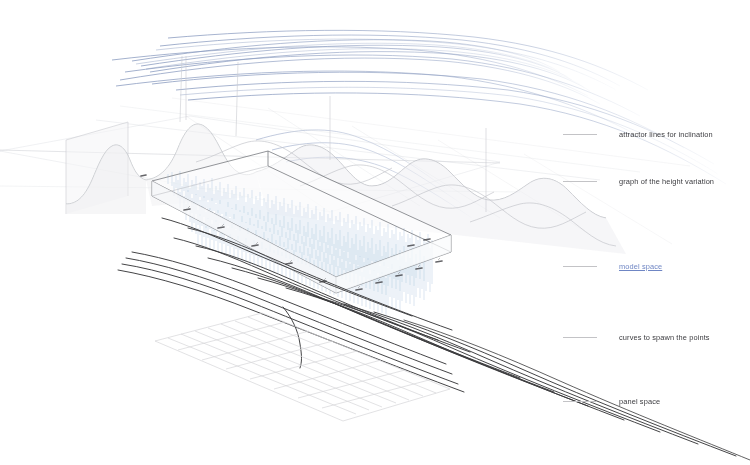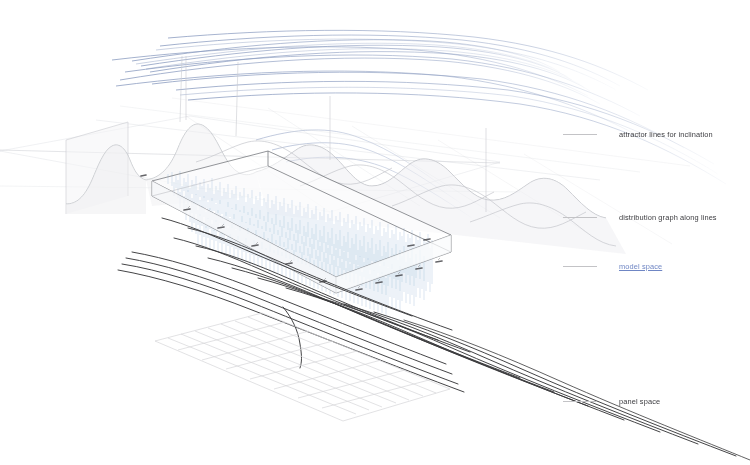--- a/index.html
+++ b/index.html
@@ -239,31 +239,35 @@
     </g>
   </svg>
 
   <div class="legend-panel">
 
     <div class="legend-row" style="top:127px">
       <span class="legend-dash"></span>
       <span class="legend-label">attractor lines for inclination</span>
     </div>
 
-
-    <div class="legend-row" style="top:210px">
-      <span class="legend-dash"></span>
-      <span class="legend-label">distribution graph along lines</span>
-    </div>
+    <div class="legend-row" style="top:174px">
+      <span class="legend-dash"></span>
+      <span class="legend-label">graph of the height variation</span>
+    </div>
+
 
     <div class="legend-row accent" style="top:259px">
       <span class="legend-dash"></span>
       <span class="legend-label">model space</span>
     </div>
 
+    <div class="legend-row" style="top:330px">
+      <span class="legend-dash"></span>
+      <span class="legend-label">curves to spawn the points</span>
+    </div>
 
     <div class="legend-row" style="top:394px">
       <span class="legend-dash"></span>
       <span class="legend-label">panel space</span>
     </div>
 
   </div>
 
 </div>
 

